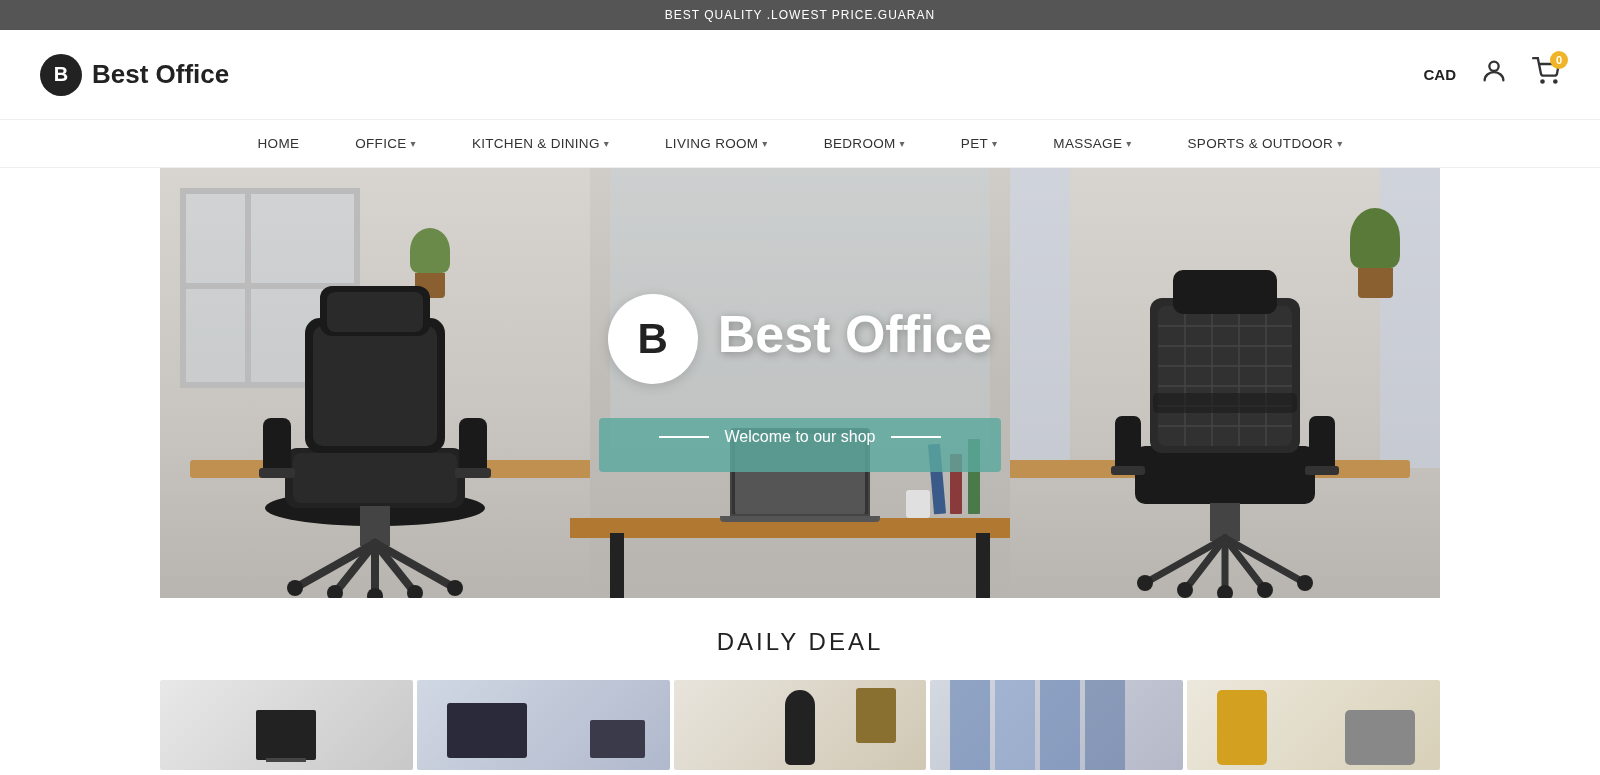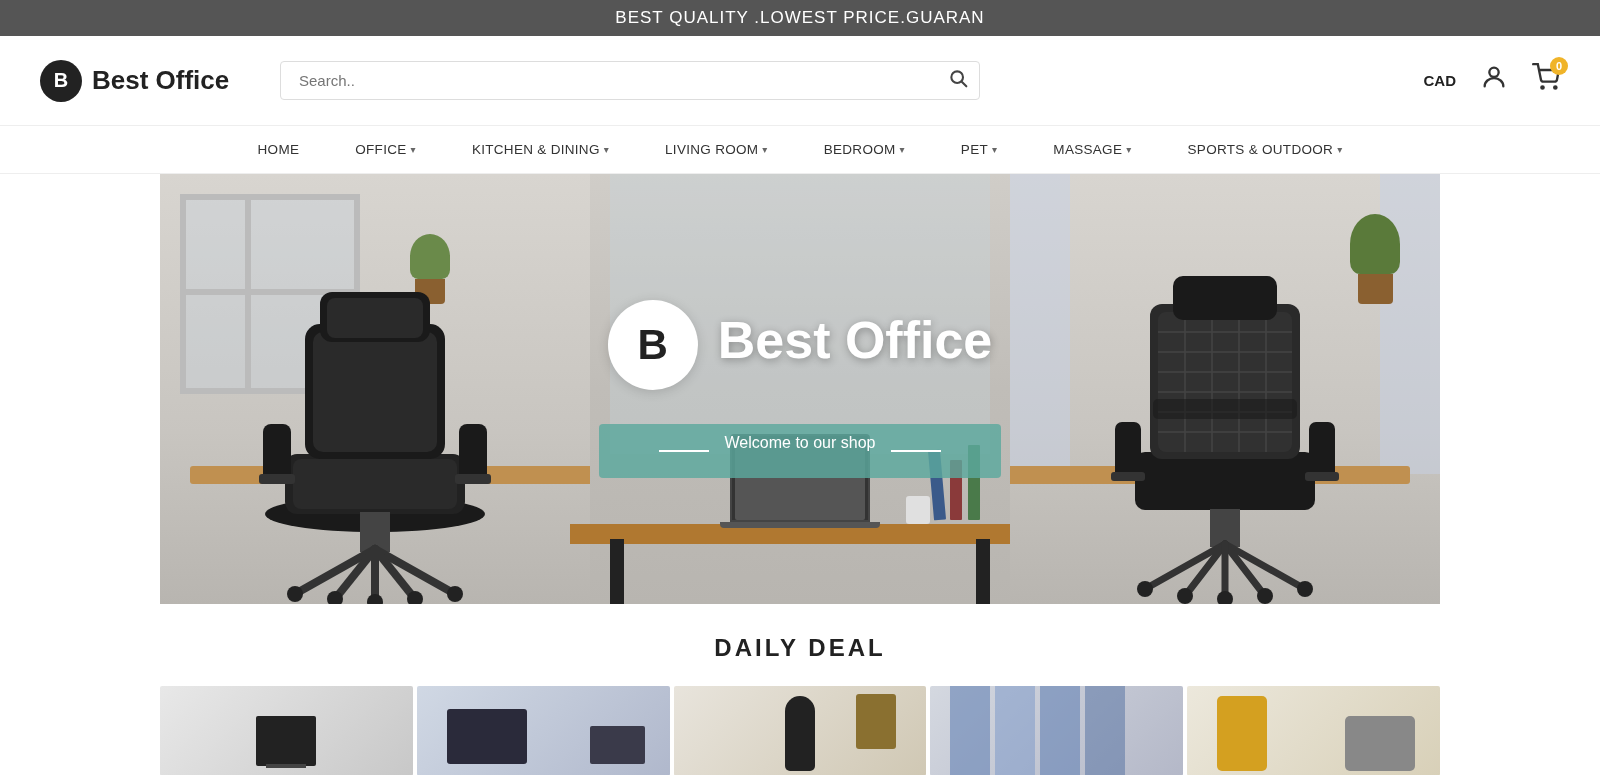--- a/index.html
+++ b/index.html
@@ -4,21 +4,21 @@
   <style>
     * { margin: 0; padding: 0; box-sizing: border-box; }
     body { font-family: Arial, sans-serif; background: #fff; width: 1600px; }
 
     
     .top-banner {
       background: #555;
       color: #fff;
       text-align: center;
       padding: 8px 0;
-      font-size: 17px;
+      font-size: 12px;
       letter-spacing: 1px;
     }
 
     
     .header {
       display: flex;
       align-items: center;
       padding: 12px 40px;
       background: #fff;
       border-bottom: 1px solid #eee;
@@ -169,21 +169,21 @@
     .hero-welcome-bar {
       background: rgba(91,168,158,0.82);
       padding: 10px 60px 18px;
       display: flex;
       flex-direction: column;
       align-items: center;
       border-radius: 4px;
     }
     .hero-welcome-line {
       display: flex;
-      align-items: flex-end;
+      align-items: center;
       gap: 16px;
       color: #fff;
       font-size: 16px;
       margin-bottom: 8px;
     }
     .hero-welcome-dash {
       width: 50px;
       height: 2px;
       background: #fff;
       display: inline-block;
@@ -246,21 +246,21 @@
       margin-bottom: 20px;
     }
 
     
     .daily-deal-section {
       padding: 30px 40px 20px;
       text-align: center;
     }
     .daily-deal-title {
       font-size: 24px;
-      font-weight: bold;
+      font-weight: normal;
       letter-spacing: 3px;
       color: #222;
       margin-bottom: 24px;
     }
 
     
     .page-wrapper {
       width: 1600px;
       overflow: hidden;
     }
@@ -291,29 +291,20 @@
   </div>
 
   <div class="header">
     <div class="logo-area">
       <div class="logo-circle">
         <span>B</span>
       </div>
       <span class="logo-text">Best Office</span>
     </div>
 
-    <div class="search-area">
-      <input class="search-input" type="text" placeholder="Search.." style="">
-      <button class="search-icon-btn">
-        <svg width="20" height="20" viewBox="0 0 24 24" fill="none" stroke="#444" stroke-width="2.5" stroke-linecap="round">
-          <circle cx="11" cy="11" r="7"></circle>
-          <line x1="16.5" y1="16.5" x2="22" y2="22"></line>
-        </svg>
-      </button>
-    </div>
 
     <div class="header-actions">
       <button class="currency-btn">
         <span>CAD</span>
       </button>
       <button class="user-icon-btn">
         <svg width="28" height="28" viewBox="0 0 24 24" fill="none" stroke="#333" stroke-width="2" stroke-linecap="round">
           <circle cx="12" cy="8" r="4"></circle>
           <path d="M4 20c0-4 3.6-7 8-7s8 3 8 7"></path>
         </svg>

